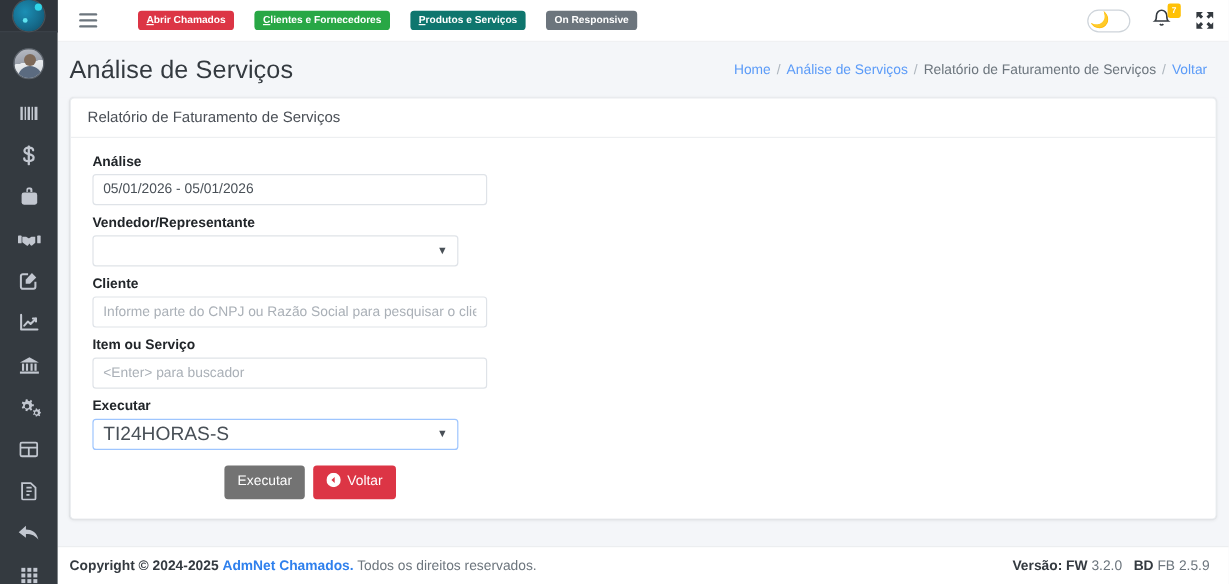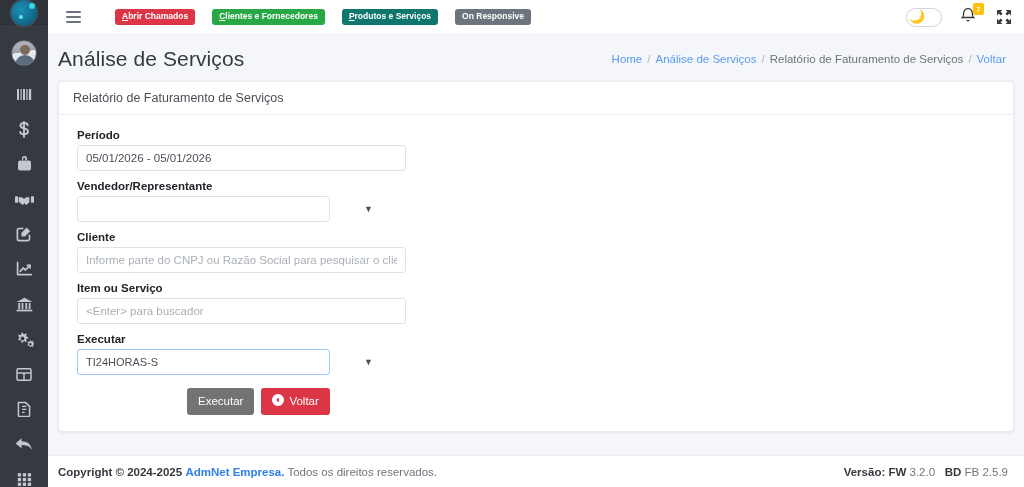--- a/index.html
+++ b/index.html
@@ -152,24 +152,24 @@
     width: 329px; height: 26px;
     border: 1px solid #dfe3e8; border-radius: 3px;
     padding: 0 8px;
     font-size: 11.5px; font-family: "Liberation Sans", sans-serif;
     color: #495057; background: #fff;
     outline: none;
   }
   .form-control::placeholder { color: #aab0b7; }
   .select-wrap { position: relative; width: 305px; }
   .select-wrap select {
-    width: 253px; height: 26px;
+    width: 305px; height: 26px;
     border: 1px solid #dfe3e8; border-radius: 3px;
     padding: 0 22px 0 8px;
-    font-size: 11px; font-family: "Liberation Sans", sans-serif;
+    font-size: 16px; font-family: "Liberation Sans", sans-serif;
     color: #495057; background: #fff;
     -webkit-appearance: none; appearance: none; outline: none;
   }
   .select-wrap.focused select { border-color: #9ec5fe; }
   .select-caret {
     position: absolute; right: 9px; top: 50%; transform: translateY(-50%);
     pointer-events: none; color: #495057; font-size: 9px; line-height: 1;
   }
 
   .btn-row { display: flex; gap: 7px; margin-top: 13px; padding-left: 110px; }
@@ -401,21 +401,21 @@
     <div class="card-area">
       <section class="card">
 
         <div class="card-header">
           <span>Relatório de Faturamento de Serviços</span>
         </div>
 
         <div class="card-body">
 
           <div class="form-group">
-            <label class="form-label">Período</label>
+            <label class="form-label">Análise</label>
             <input class="form-control" type="text" value="05/01/2026 - 05/01/2026" style="">
           </div>
 
           <div class="form-group">
             <label class="form-label">Vendedor/Representante</label>
             <div class="select-wrap">
               <select>
                 <option></option>
               </select>
               <span class="select-caret">▼</span>
@@ -457,21 +457,21 @@
             </button>
           </div>
 
         </div>
       </section>
     </div>
 
     <footer class="footer">
       <div>
         <b>Copyright © 2024-2025</b>
-        <span class="brandlink">AdmNet Empresa.</span>
+        <span class="brandlink">AdmNet Chamados.</span>
         <span>Todos os direitos reservados.</span>
       </div>
       <div class="footer-right">
         <b>Versão: FW</b>
         <span>3.2.0</span>
         &nbsp;
         <b>BD</b>
         <span>FB 2.5.9</span>
       </div>
     </footer>

